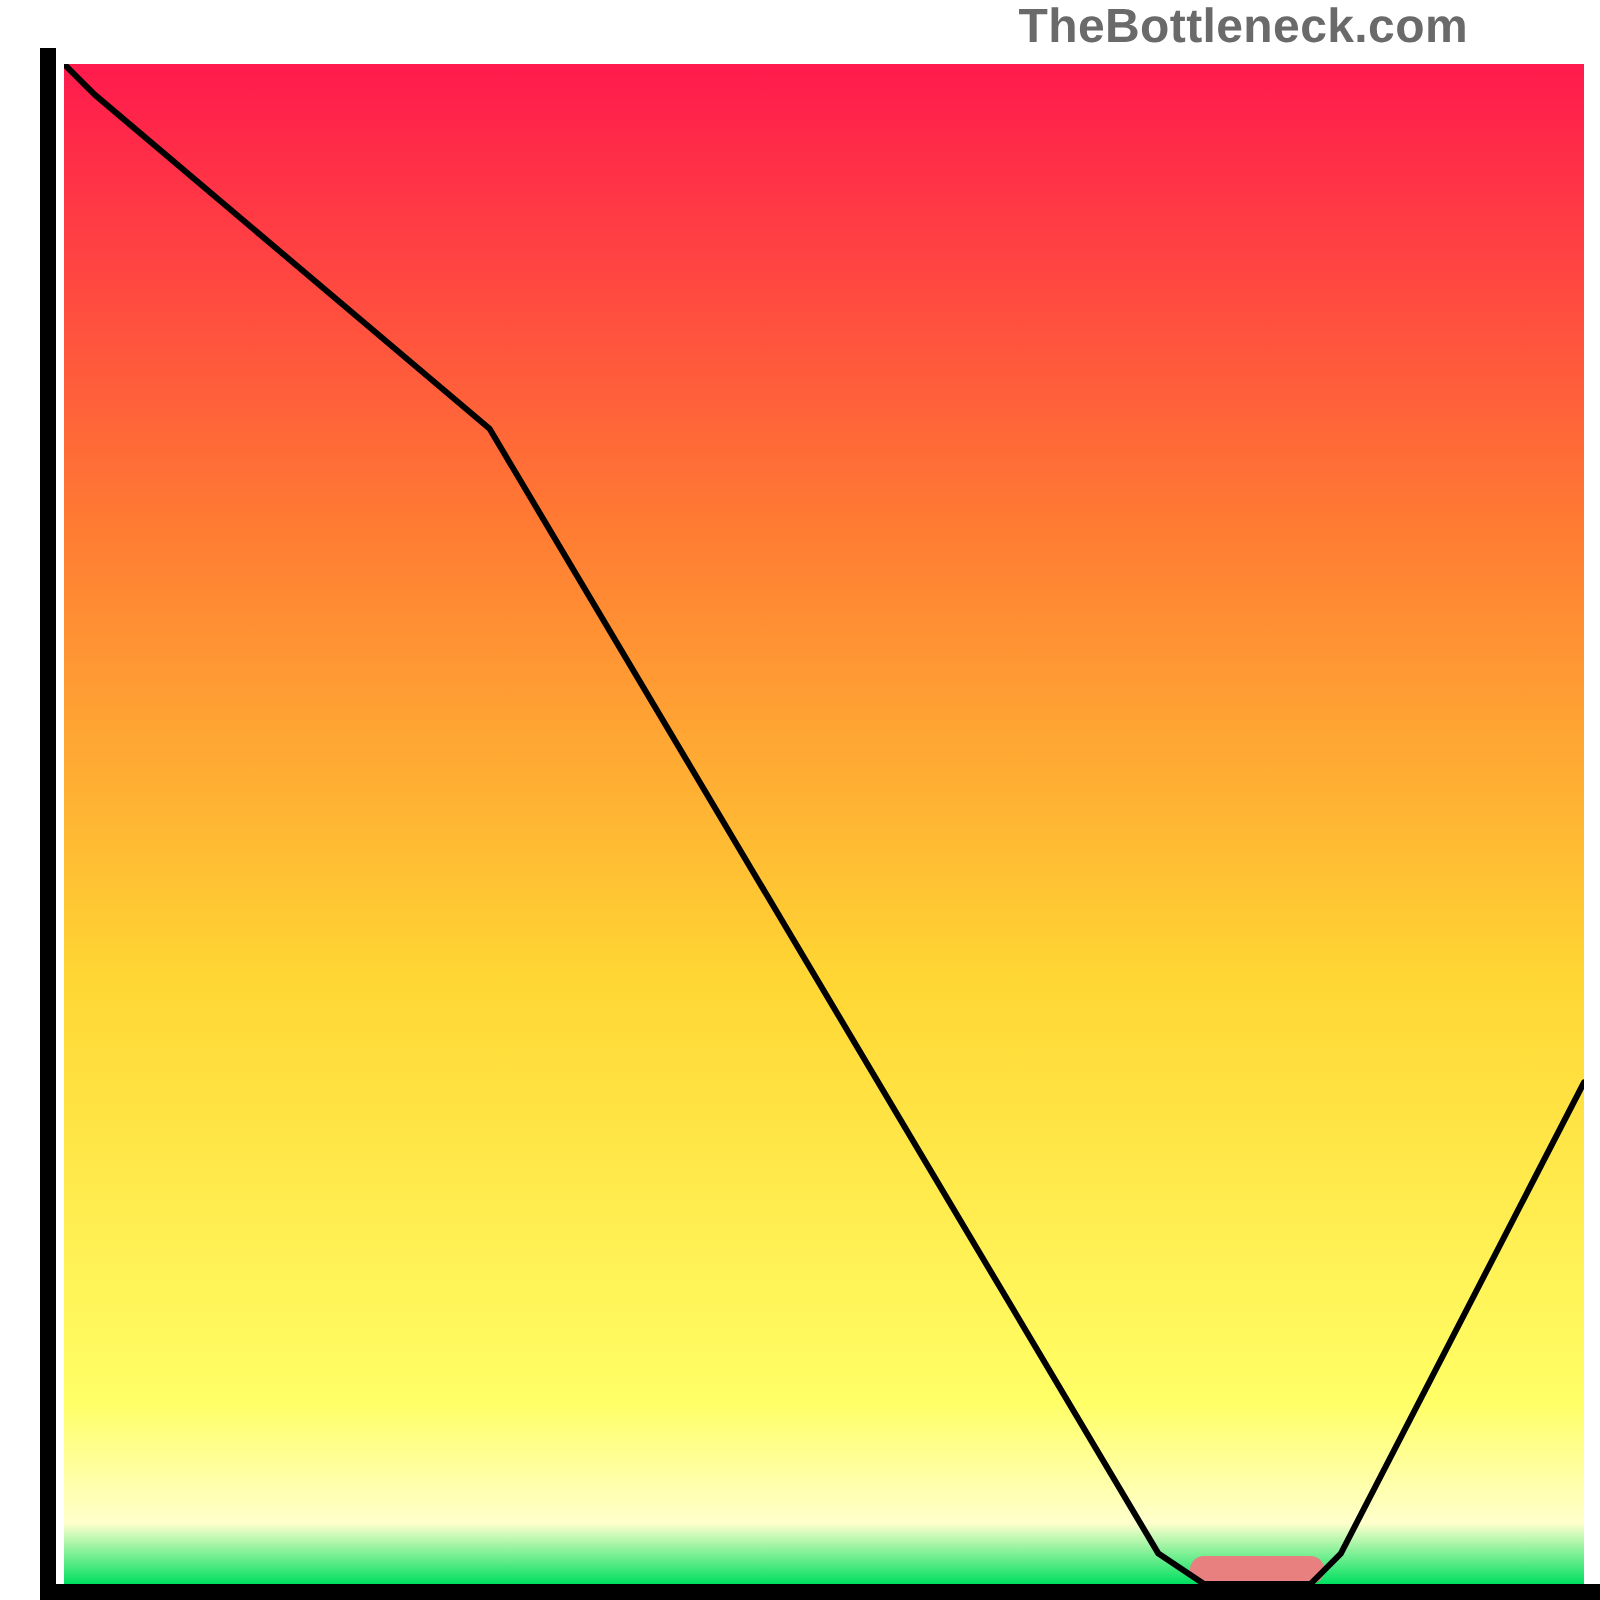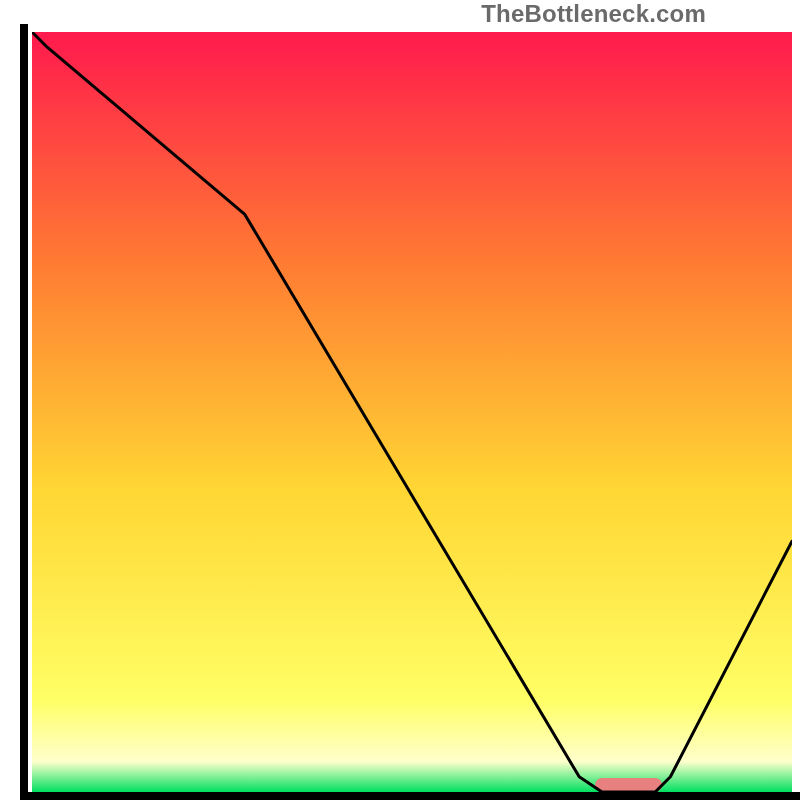--- a/index.html
+++ b/index.html
@@ -8,20 +8,21 @@
     width: 800px;
     height: 800px;
     background: #ffffff;
     font-family: Arial, Helvetica, sans-serif;
     overflow: hidden;
   }
   .container {
     position: relative;
     width: 712px;
     height: 800px;
+    padding-left: 28px;
   }
   .watermark {
     position: absolute;
     top: 0;
     right: 6px;
     font-size: 24px;
     font-weight: 600;
     color: #6a6a6a;
     letter-spacing: 0.2px;
     user-select: none;

